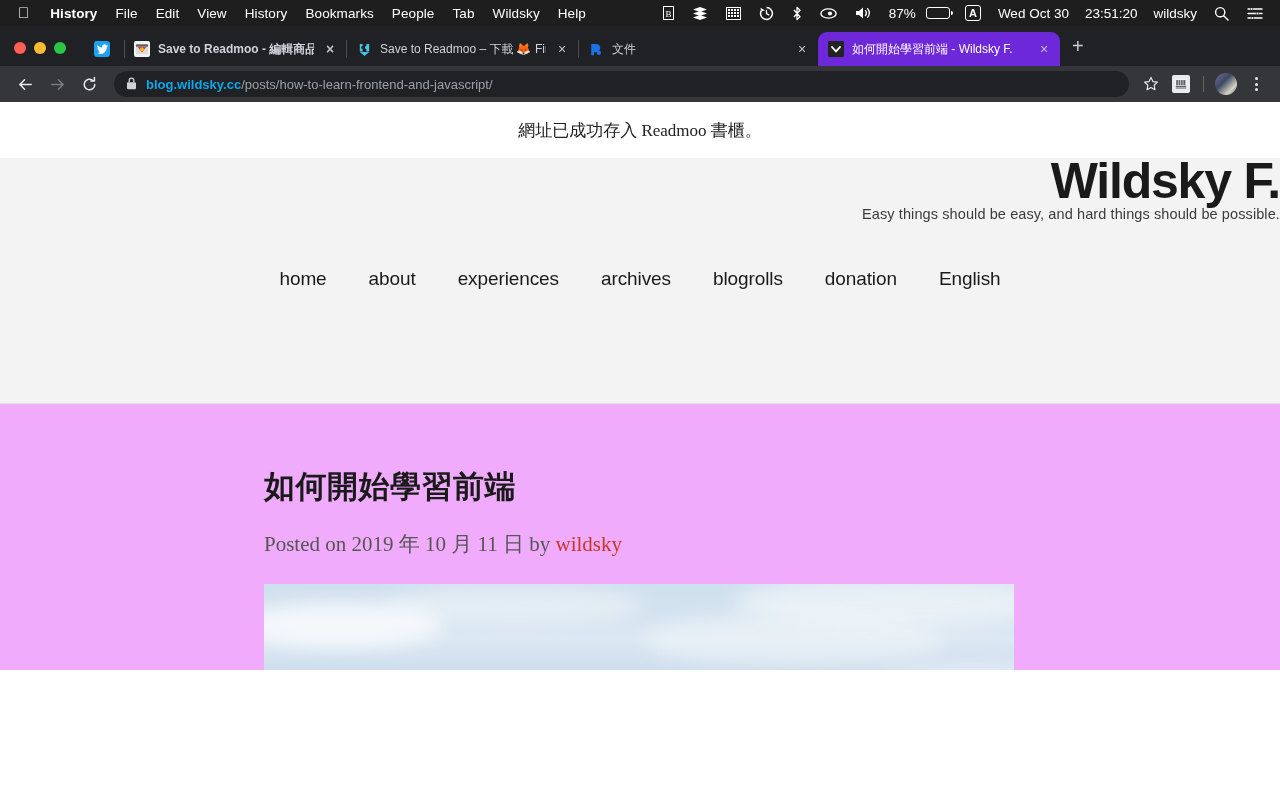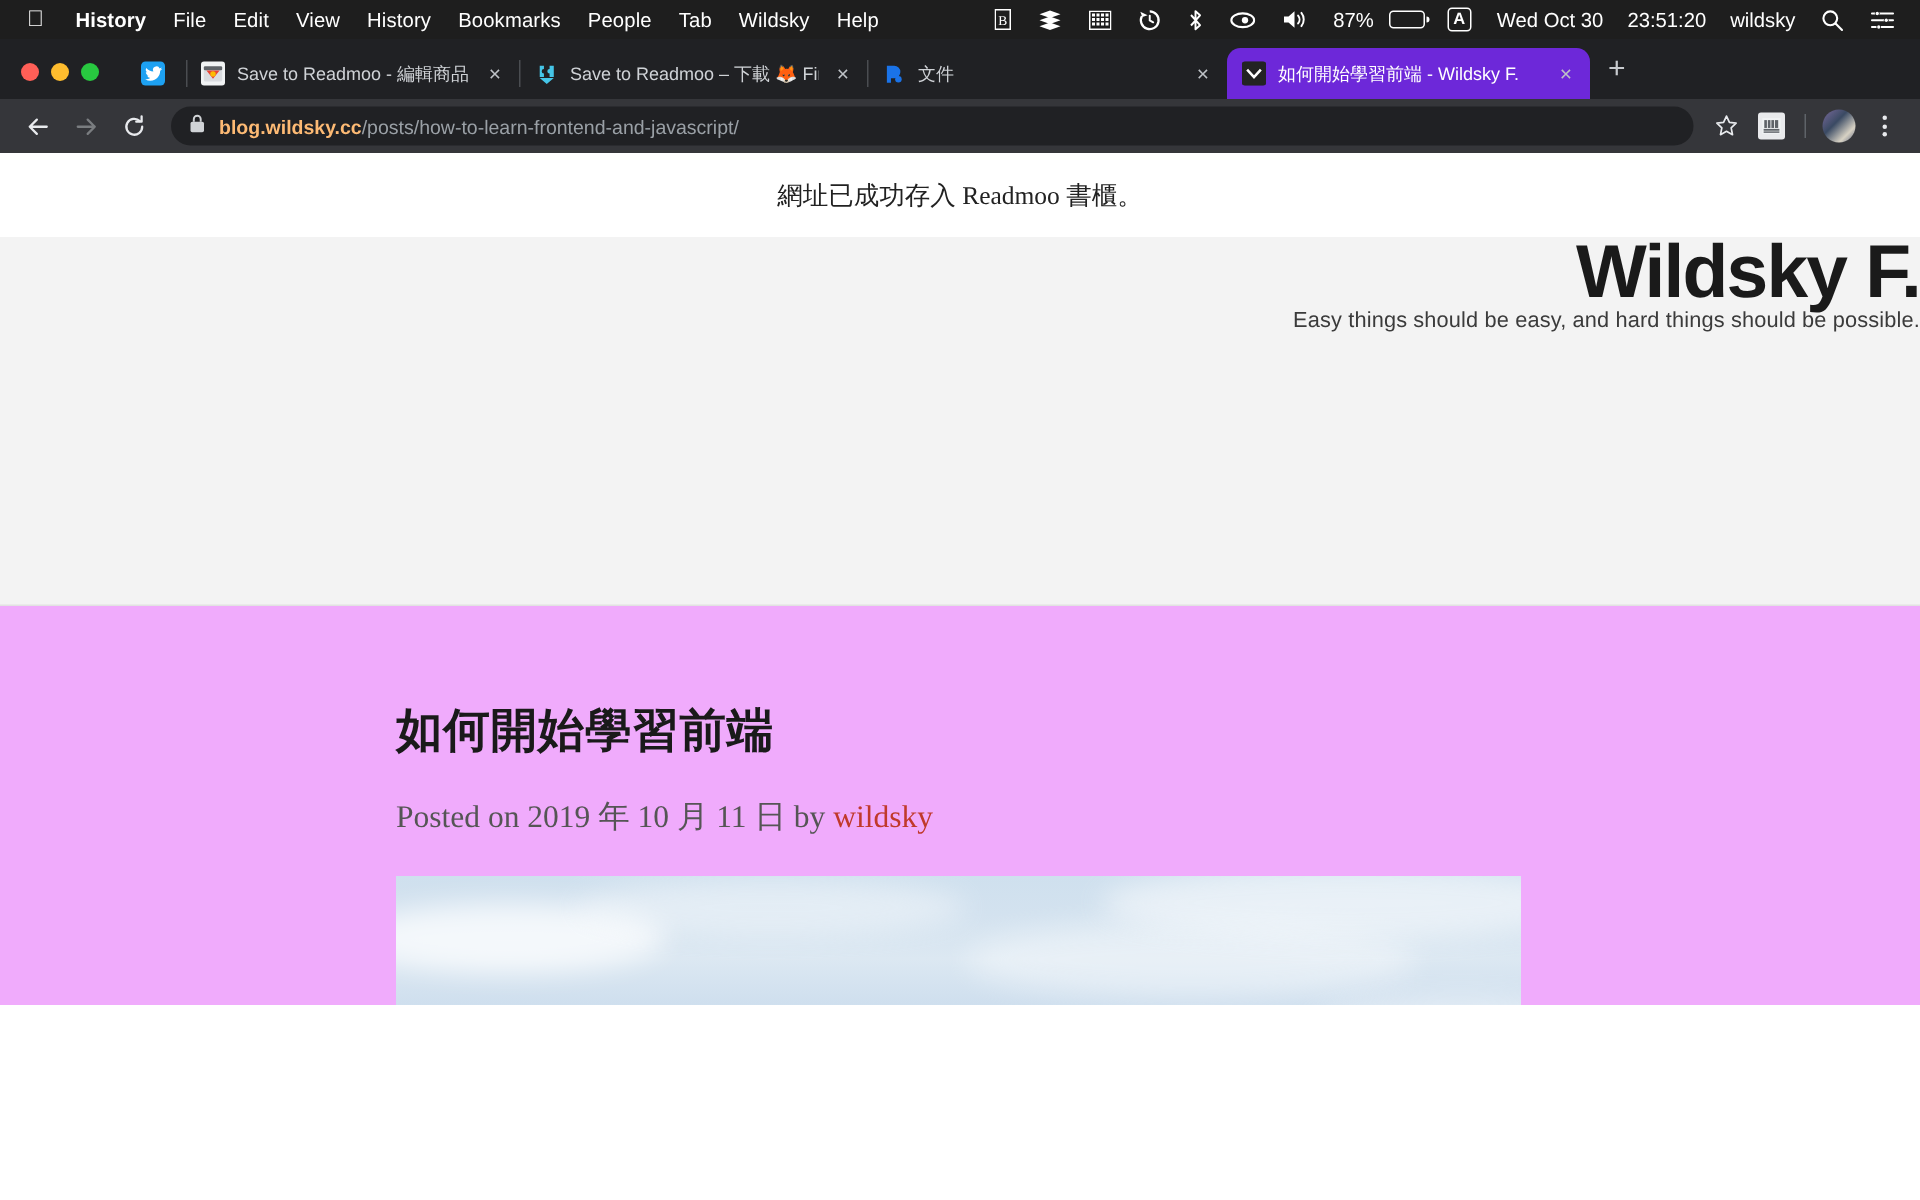--- a/index.html
+++ b/index.html
@@ -155,21 +155,21 @@
     display: flex;
     align-items: center;
     padding: 0 12px;
     margin: 0 6px 0 8px;
     gap: 9px;
     font-size: 13px;
     color: #9aa0a6;
     overflow: hidden;
   }
   .omnibox .lock { font-size: 11px; color: #d0d3d6; }
-  .omnibox .host { color: #fdba74; font-weight: bold; }
+  .omnibox .host { color: #0ea5e9; font-weight: bold; }
   .tb-icon {
     width: 28px; height: 28px;
     display:flex; align-items:center; justify-content:center;
     color: #e8eaed; font-size: 15px;
     flex: none;
   }
   .ext-icon {
     width: 18px; height: 18px; background: #e9eaec;
     border-radius: 2px; display:flex; align-items:center; justify-content:center;
   }
@@ -399,21 +399,21 @@
   </div>
 
   <div class="tab pinned" style="width:44px;">
     <span class="favicon fav-twitter">
       <svg width="13" height="13" viewBox="0 0 16 16">
           <path d="M15 3.6a5.6 5.6 0 0 1-1.6.45 2.8 2.8 0 0 0 1.23-1.55 5.6 5.6 0 0 1-1.78.68A2.8 2.8 0 0 0 7.7 5.73 7.95 7.95 0 0 1 1.93 2.8a2.8 2.8 0 0 0 .87 3.74 2.78 2.78 0 0 1-1.27-.35v.04a2.8 2.8 0 0 0 2.25 2.75 2.8 2.8 0 0 1-1.27.05 2.8 2.8 0 0 0 2.62 1.95A5.62 5.62 0 0 1 1 12.13a7.93 7.93 0 0 0 4.29 1.26c5.15 0 7.97-4.27 7.97-7.97l-.01-.36A5.7 5.7 0 0 0 15 3.6z" fill="#fff"></path>
         </svg>
     </span>
   </div>
 
-  <div class="tab" style="width:222px;">
+  <div class="tab" style="width:222px;font-weight:bold;">
     <span class="favicon fav-store">
       <svg width="14" height="14" viewBox="0 0 16 16">
           <rect x="1" y="4" width="14" height="10" rx="1" fill="#dadce0"></rect>
           <rect x="1" y="2.5" width="14" height="3" rx="1" fill="#5f6368"></rect>
           <path d="M3 5.8 L8 12 L13 5.8 Z" fill="#ea4335"></path>
           <circle cx="8" cy="8.4" r="2.1" fill="#fbbc04"></circle>
         </svg>
     </span>
     <span class="title">Save to Readmoo - 編輯商品</span>
     <span class="closex">×</span>
@@ -519,20 +519,29 @@
   </span>
 </div>
 
 <div class="page">
 
   <div class="notice">網址已成功存入 Readmoo 書櫃。</div>
 
   <div class="site-header">
     <div class="site-title">Wildsky F.</div>
     <div class="site-tagline">Easy things should be easy, and hard things should be possible.</div>
+    <nav class="site-nav">
+      <a href="#">home</a>
+      <a href="#">about</a>
+      <a href="#">experiences</a>
+      <a href="#">archives</a>
+      <a href="#">blogrolls</a>
+      <a href="#">donation</a>
+      <a href="#">English</a>
+    </nav>
   </div>
 
   <div class="post">
     <h1 class="post-title">如何開始學習前端</h1>
     <div class="post-meta"><span>Posted on 2019 年 10 月 11 日 by </span><a class="author" href="#">wildsky</a></div>
 
     <div class="post-image">
       <span class="cloud" style="left:-30px; top:18px; width:210px; height:46px;"></span>
       <span class="cloud" style="left:120px; top:2px; width:260px; height:38px; opacity:.55;"></span>
       <span class="cloud" style="left:380px; top:30px; width:300px; height:52px; opacity:.5;"></span>

